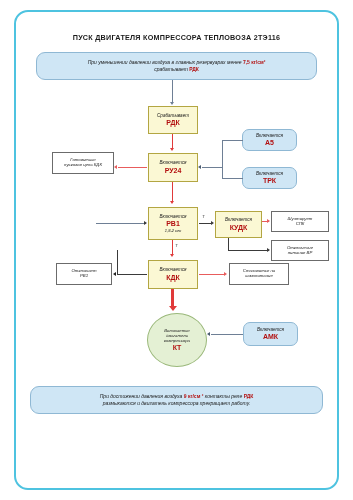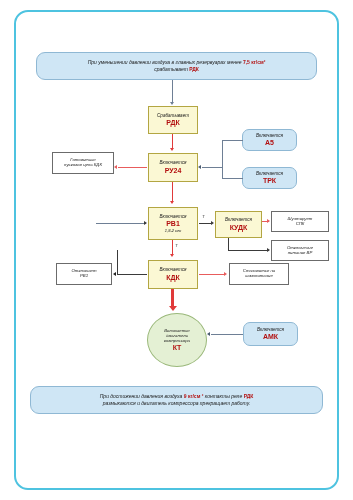--- a/index.html
+++ b/index.html
@@ -81,20 +81,21 @@
   .a-lf-dark{border-top:2.4px solid transparent;border-bottom:2.4px solid transparent;border-right:3.2px solid #1f1f1f;}
   .a-dn-thick{border-left:4px solid transparent;border-right:4px solid transparent;border-top:5px solid #e03a3a;}
   .tlabel{position:absolute;font-size:4.4px;color:#3a3a3a;font-style:italic;}
 </style>
 </head>
 <body>
 
 <div id="page">
   <div id="frame"></div>
 
+  <div id="title">ПУСК  ДВИГАТЕЛЯ КОМПРЕССОРА  ТЕПЛОВОЗА   2ТЭ116</div>
 
   <div id="banner-top" class="box banner">
     <div class="txt">
       <span>При уменьшении   давлении  воздуха  в  главных   резервуарах   менее </span><span class="hot">7,5 кг/см²</span><br>
       <span>срабатывает  </span><span class="hot">РДК</span>
     </div>
   </div>
 
   <div class="ln v-gray" style="left:172px;top:80px;height:23px;"></div>
   <div class="arw a-dn-gray" style="left:170px;top:102px;"></div>

